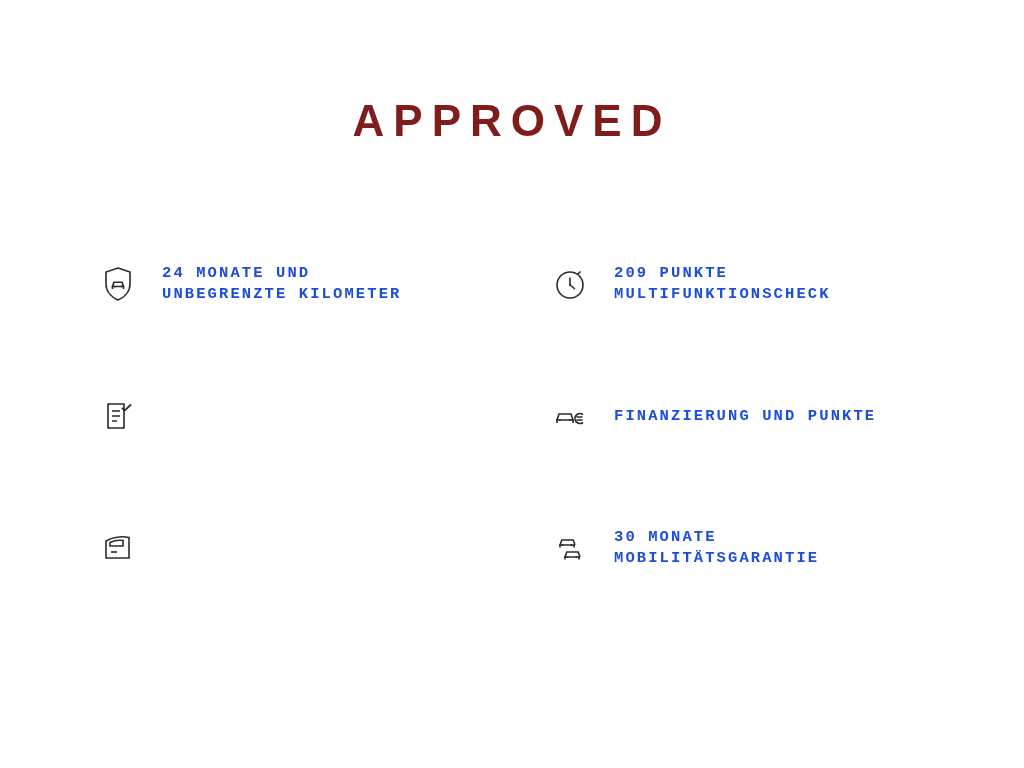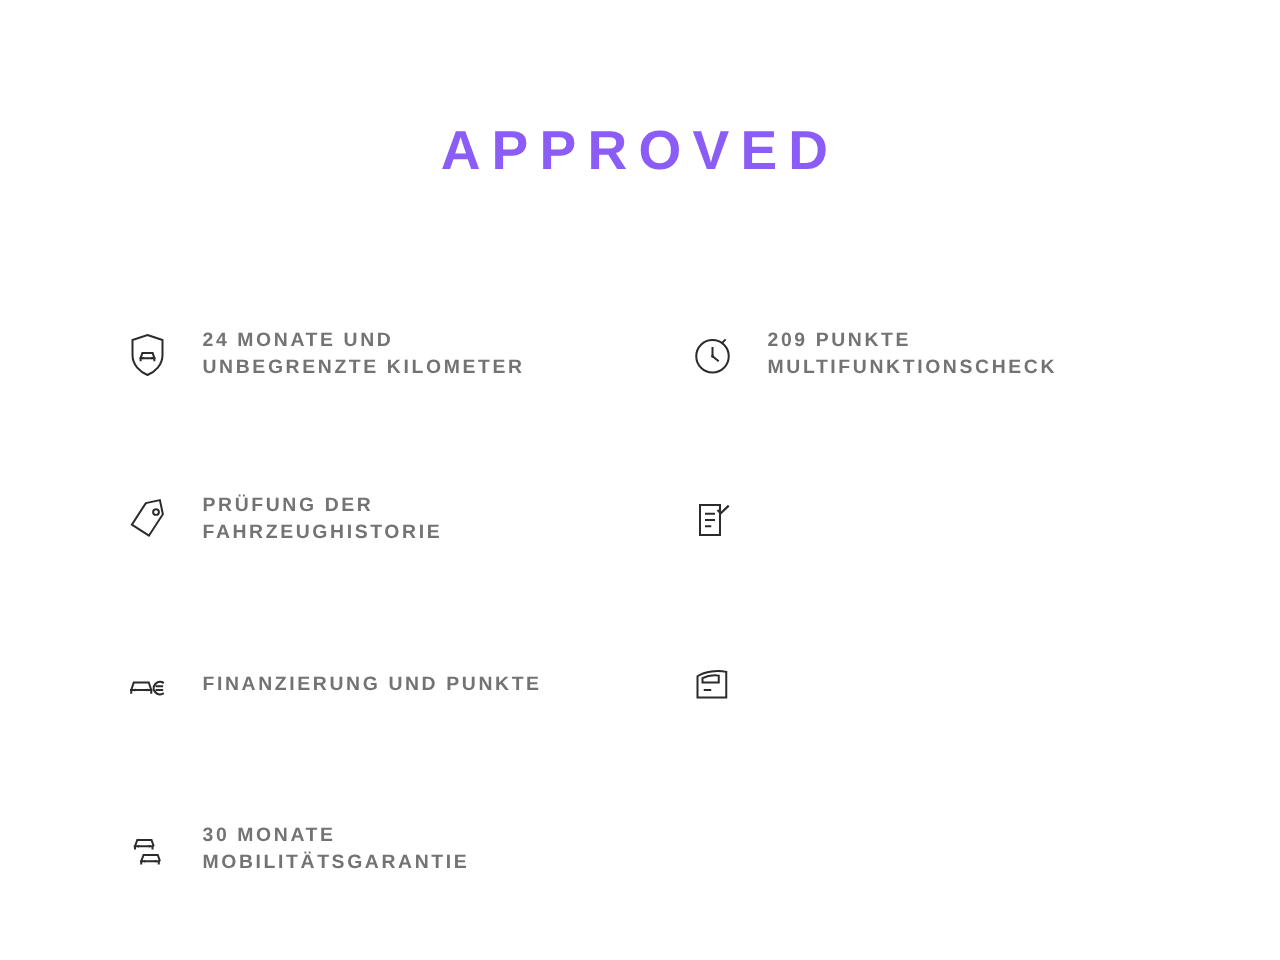--- a/index.html
+++ b/index.html
@@ -21,21 +21,21 @@
 
   .title {
     position: absolute;
     top: 96px;
     left: 0;
     width: 1024px;
     text-align: center;
     font-size: 44px;
     font-weight: bold;
     letter-spacing: 9px;
-    color: #8b5cf6;
+    color: #7f1d1d;
     font-family: "Liberation Sans", sans-serif;
   }
 
   .grid {
     position: absolute;
     top: 218px;
     left: 96px;
     width: 880px;
     display: grid;
     grid-template-columns: 452px 428px;
@@ -56,23 +56,23 @@
     align-items: center;
     justify-content: center;
     color: #2b2b2b;
   }
 
   .feature .label {
     font-size: 15.5px;
     font-weight: bold;
     letter-spacing: 2.1px;
     line-height: 1.33;
-    color: #737373;
+    color: #1d4ed8;
     white-space: pre-line;
-    font-family: Liberation Sans, sans-serif;
+    font-family: Liberation Mono, monospace;
   }
 
   svg {
     display: block;
   }
 </style>
 </head>
 <body>
 
 <div class="page">
@@ -100,30 +100,20 @@
           <circle cx="20" cy="21" r="13"></circle>
           <path d="M20 21 L20 13.5 M20 21 L25 25"></path>
           <path d="M27.5 10.5 L30.5 7.5"></path>
           <circle cx="20" cy="21" r="1.1" fill="#2b2b2b" stroke="none"></circle>
         </svg>
       </span>
       <span class="label">209 PUNKTE
 MULTIFUNKTIONSCHECK</span>
     </div>
 
-    <div class="feature">
-      <span class="icon">
-        <svg width="40" height="40" viewBox="0 0 40 40" fill="none" stroke="#2b2b2b" stroke-width="1.6">
-          <path d="M21.5 6.5 H33 V18 L18.5 32.5 L7 21 Z" transform="rotate(-12 20 20)"></path>
-          <circle cx="26.8" cy="13.6" r="2.3"></circle>
-        </svg>
-      </span>
-      <span class="label">PRÜFUNG DER
-FAHRZEUGHISTORIE</span>
-    </div>
 
     <div class="feature">
       <span class="icon">
         <svg width="40" height="40" viewBox="0 0 40 40" fill="none" stroke="#2b2b2b" stroke-width="1.6">
           <path d="M10 8 H26 V32 H10 Z"></path>
           <path d="M14 15 H22 M14 20 H22 M14 25 H19"></path>
           <path d="M24 12 l2.6 2.6 L33 8.5" stroke-width="1.8"></path>
         </svg>
       </span>
     </div>

